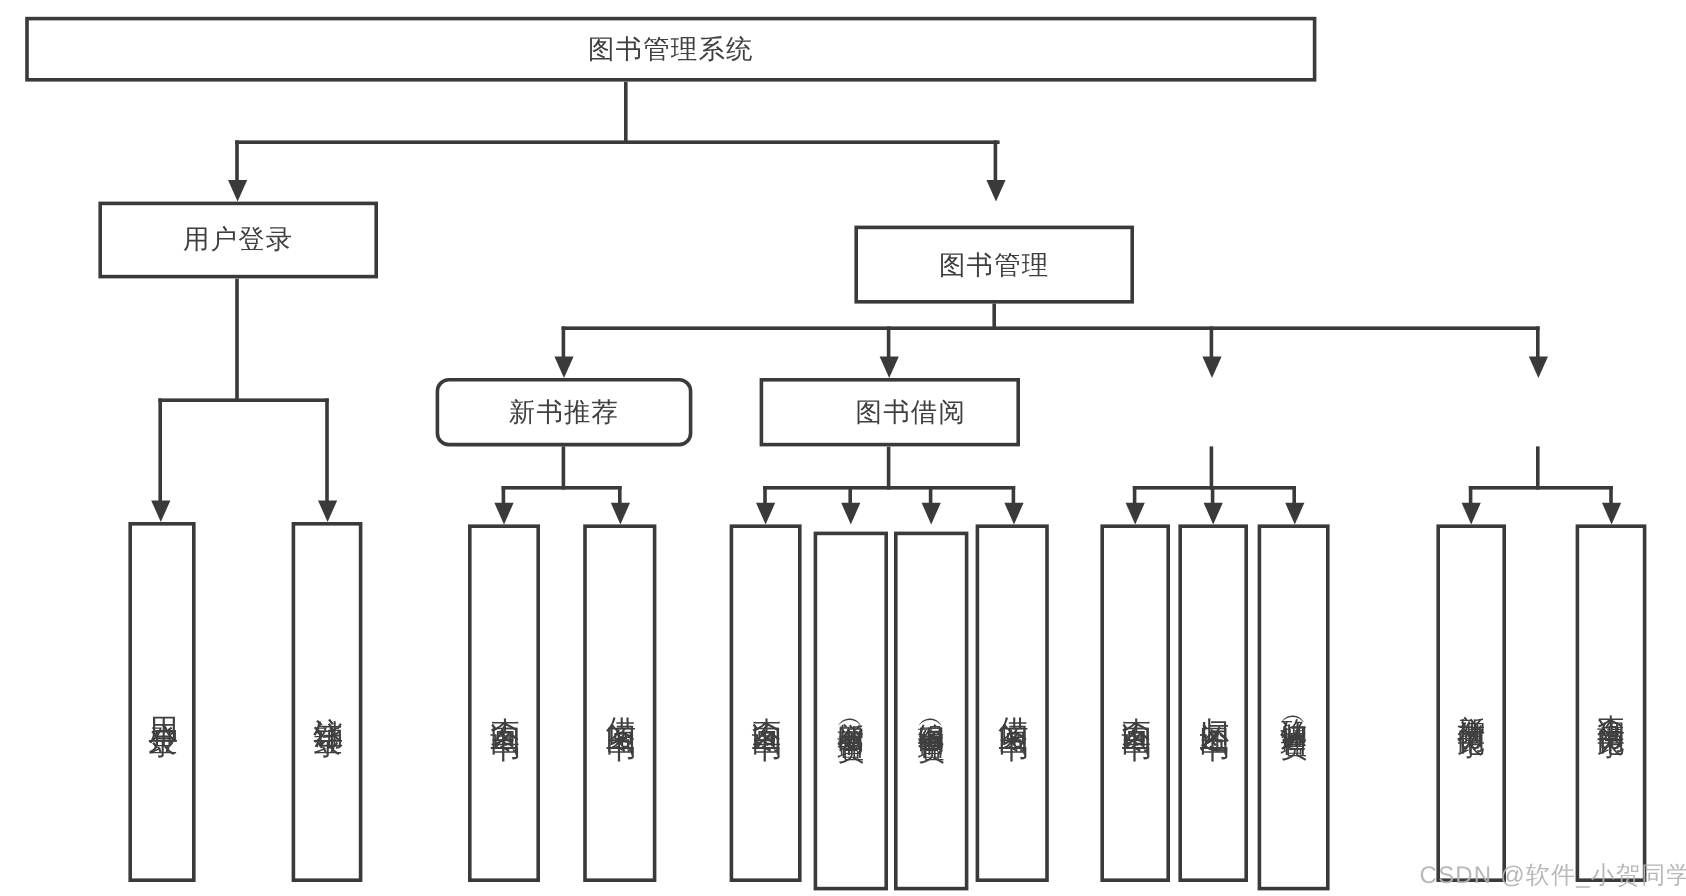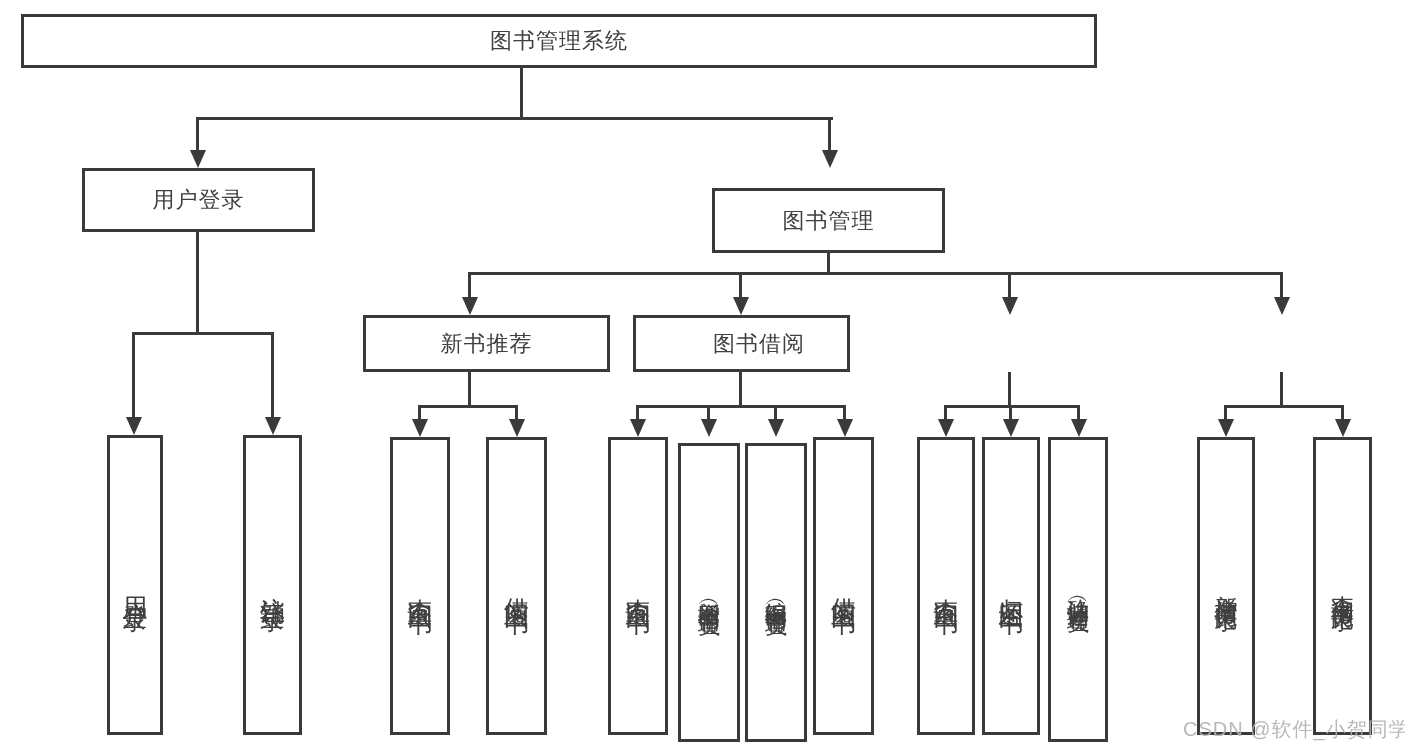--- a/index.html
+++ b/index.html
@@ -63,21 +63,21 @@
 <body>
 
 <div id="canvas">
 
   <div class="box" style="left:21px; top:14px; width:1076px; height:54px;">图书管理系统</div>
 
   <div class="box" style="left:82px; top:168px; width:233px; height:64px;">用户登录</div>
 
   <div class="box" style="left:712px; top:168px; width:233px; height:65px;margin-top:20px;">图书管理</div>
 
-  <div class="box" style="left:363px; top:315px; width:247px; height:57px;">新书推荐</div>
+  <div class="box" style="left:363px; top:315px; width:214px; height:57px;border-radius:11px;">新书推荐</div>
 
   <div class="box" style="left:633px; top:315px; width:217px; height:57px;padding-left:35px;">图书借阅</div>
 
 
 
   <div class="box v" style="left:107px; top:435px; width:56px; height:300px;">用户登录</div>
 
   <div class="box v" style="left:243px; top:435px; width:59px; height:300px;">注销登录</div>
 
   <div class="box v" style="left:390px; top:437px; width:60px; height:298px;">查询图书</div>

